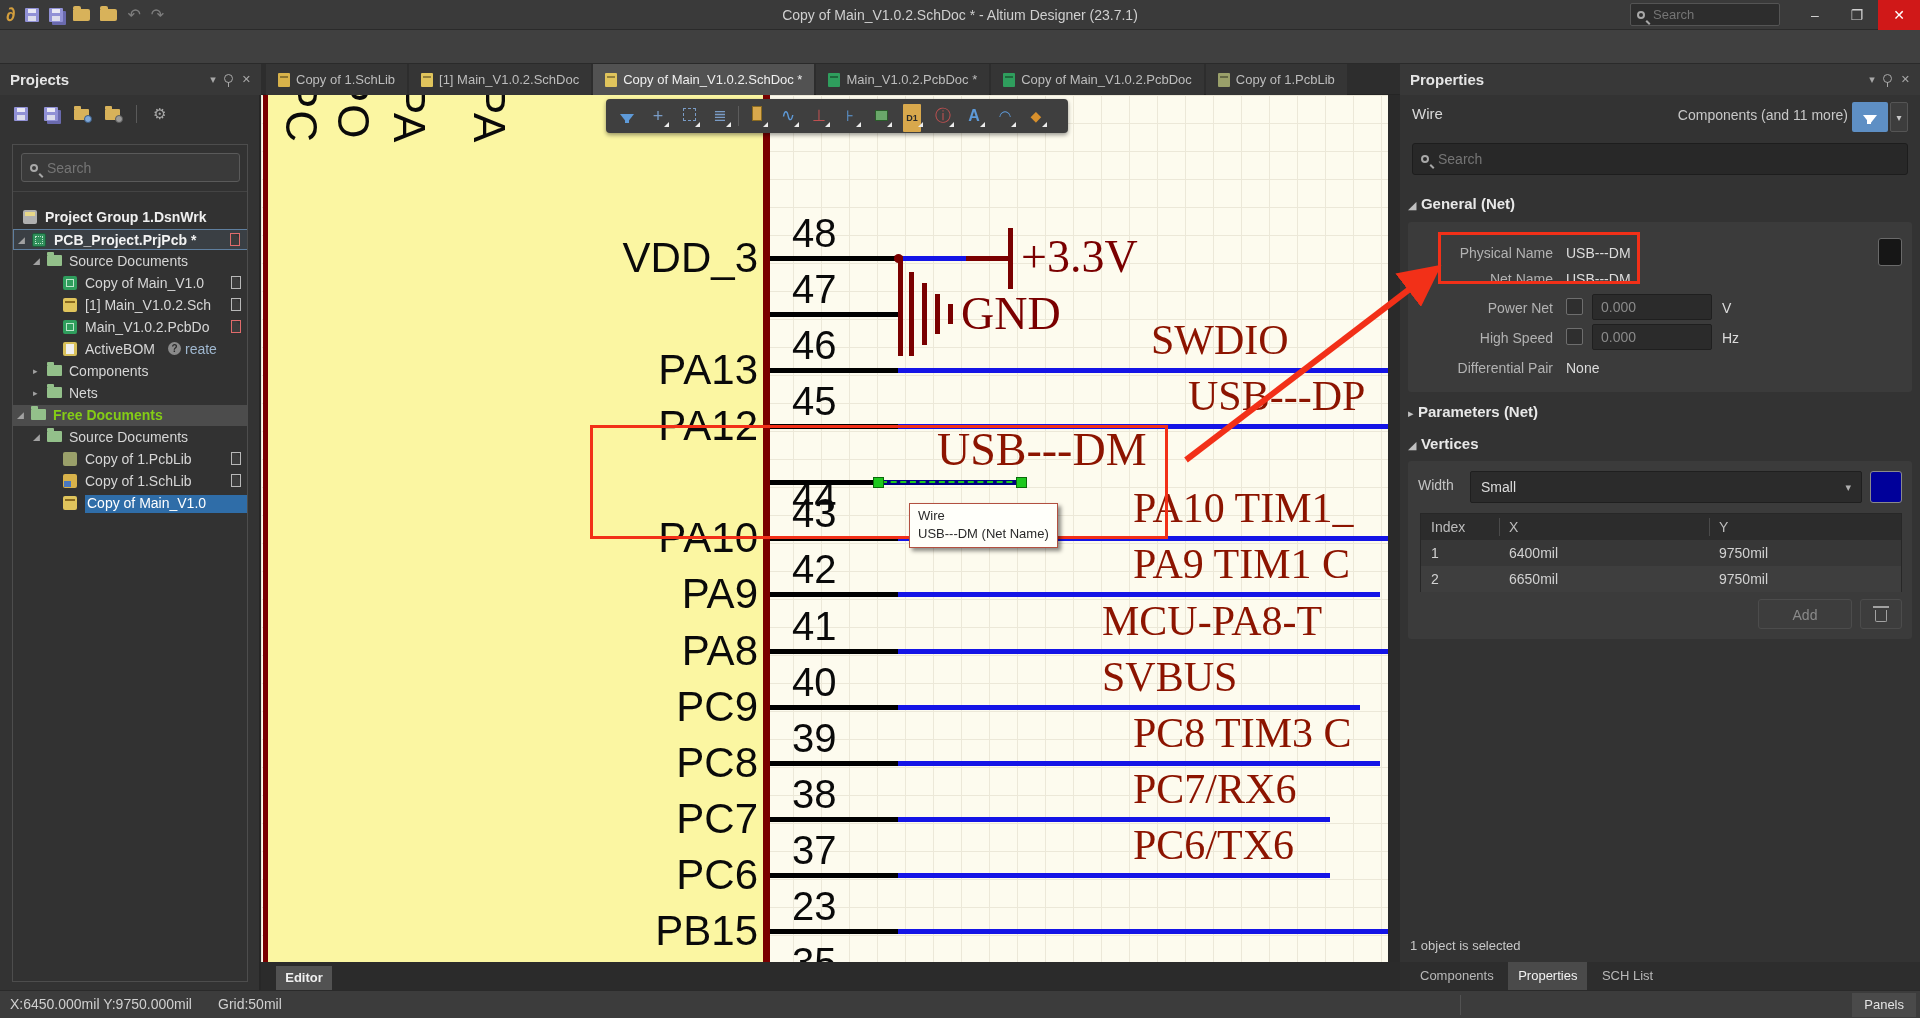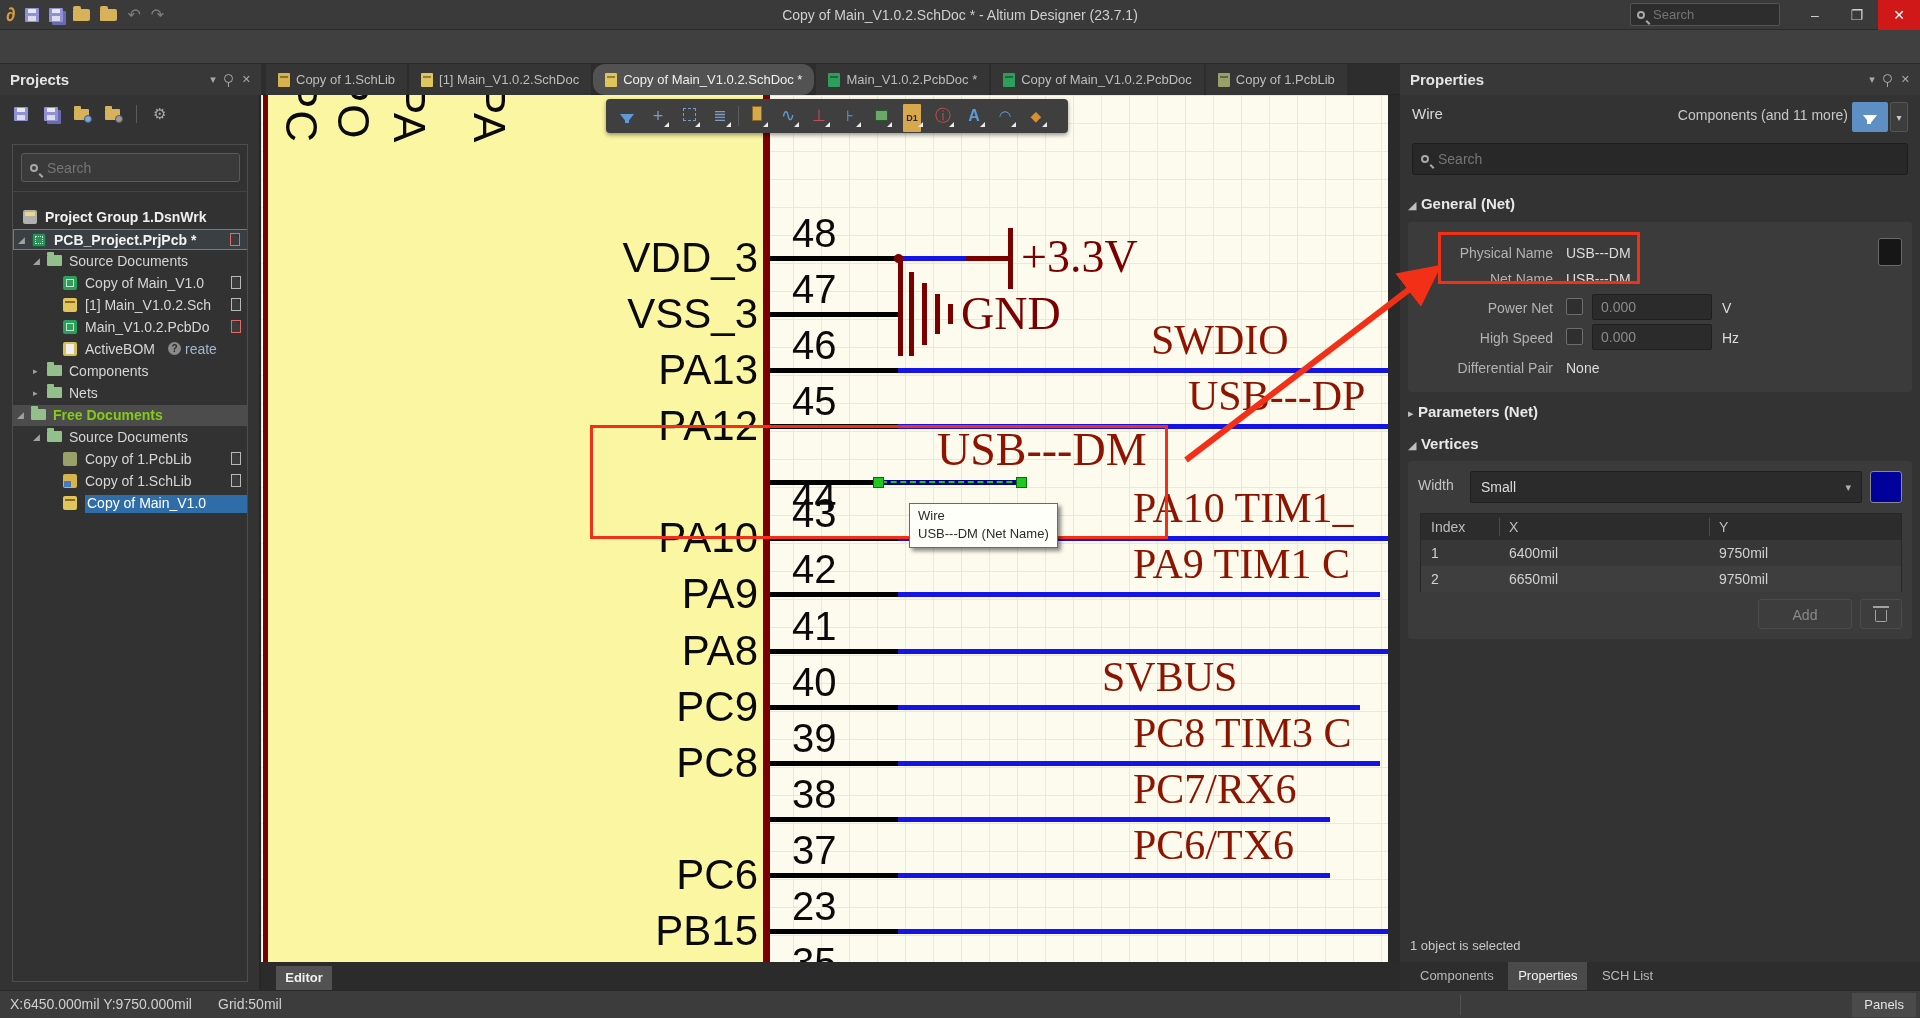--- a/index.html
+++ b/index.html
@@ -48,21 +48,21 @@
   
   .tabbar{left:0;top:64px;width:1920px;height:31px;background:#2d2d2d;border-bottom:1px solid #252525;}
   .paneltitle{height:31px;background:#383838;display:flex;align-items:center;padding:0 10px;gap:8px;}
   .paneltitle .t{font-size:15px;font-weight:bold;color:#e4e4e4;flex:1;}
   .pico{color:#a8a8a8;font-size:11px;}
   .pushpin{width:10px;height:12px;position:relative;display:inline-block;}
   .pushpin::before{content:"";position:absolute;width:7px;height:7px;border-radius:50%;border:1.5px solid #a8a8a8;left:0;top:0;}
   .pushpin::after{content:"";position:absolute;width:1.5px;height:5px;background:#a8a8a8;left:4px;bottom:-1px;}
   .tabs{left:266px;top:0;height:31px;display:flex;gap:2px;}
   .dtab{display:flex;align-items:center;gap:6px;padding:0 12px;font-size:13px;color:#bdbdbd;background:#353535;height:31px;}
-  .dtab.active{background:#525252;color:#efefef;border-radius:12px;}
+  .dtab.active{background:#525252;color:#efefef;}
   .tico{width:12px;height:14px;border-radius:1px;position:relative;flex:0 0 auto;}
   .tico::before{content:"";position:absolute;left:2px;top:3px;right:2px;height:2px;background:rgba(0,0,0,.35);}
   .tico.schlib{background:#d8b24a;} .tico.schdoc{background:#e0c45c;}
   .tico.pcbdoc{background:#2f9e5d;} .tico.pcblib{background:#9aa06a;}
 
   
   .projpanel{left:0;top:95px;width:261px;height:895px;background:#333;border-right:2px solid #272727;}
   .ptool{left:14px;top:8px;display:flex;gap:16px;align-items:center;height:22px;}
   .foldersm{width:15px;height:11px;background:#d8b25a;position:relative;border-radius:1px;}
   .foldersm::before{content:"";position:absolute;top:-3px;left:0;width:7px;height:3px;background:#d8b25a;border-radius:1px 1px 0 0;}
@@ -343,28 +343,28 @@
     <div class="a body-yellow"></div>
     <div class="a redline-l"></div>
     <div class="a redline-r"></div>
 
     <div class="a vlabel" style="left:18px;top:-16px;">PC</div>
     <div class="a vlabel" style="left:70px;top:-22px;">PO</div>
     <div class="a vlabel" style="left:126px;top:-10px;">PA</div>
     <div class="a vlabel" style="left:206px;top:-10px;">PA</div>
 
     <div class="a pname" style="left:260px;top:137px;">VDD_3</div>
-    <div class="a pname" style="left:260px;top:193px;">VSS_3</div>
     <div class="a pname" style="left:260px;top:249px;">PA13</div>
     <div class="a pname" style="left:260px;top:305px;">PA12</div>
     <div class="a pname" style="left:260px;top:417px;">PA10</div>
     <div class="a pname" style="left:260px;top:473px;">PA9</div>
     <div class="a pname" style="left:260px;top:530px;">PA8</div>
     <div class="a pname" style="left:260px;top:586px;">PC9</div>
     <div class="a pname" style="left:260px;top:642px;">PC8</div>
+    <div class="a pname" style="left:260px;top:698px;">PC7</div>
     <div class="a pname" style="left:260px;top:754px;">PC6</div>
     <div class="a pname" style="left:260px;top:810px;">PB15</div>
 
     <div class="a pn" style="left:531px;top:118px;">48</div>
     <div class="a pn" style="left:531px;top:174px;">47</div>
     <div class="a pn" style="left:531px;top:230px;">46</div>
     <div class="a pn" style="left:531px;top:286px;">45</div>
     <div class="a pn" style="left:531px;top:342px;margin-top:40px;">44</div>
     <div class="a pn" style="left:531px;top:398px;">43</div>
     <div class="a pn" style="left:531px;top:454px;">42</div>
@@ -417,20 +417,21 @@
     <div class="a selwire" style="left:620px;top:385px;width:141px;"></div>
     <div class="a seldash" style="left:620px;top:386px;width:141px;"></div>
     <div class="a handle" style="left:612px;top:382px;"></div>
     <div class="a handle" style="left:755px;top:382px;"></div>
 
     <div class="a net" style="left:890px;top:222px;">SWDIO</div>
     <div class="a net" style="left:927px;top:278px;">USB---DP</div>
     <div class="a net big" style="left:676px;top:330px;">USB---DM</div>
     <div class="a net" style="left:872px;top:390px;text-align:center;">PA10 TIM1_</div>
     <div class="a net" style="left:872px;top:446px;">PA9 TIM1 C</div>
+    <div class="a net" style="left:841px;top:503px;">MCU-PA8-T</div>
     <div class="a net" style="left:841px;top:559px;">SVBUS</div>
     <div class="a net" style="left:872px;top:615px;">PC8 TIM3 C</div>
     <div class="a net" style="left:872px;top:671px;">PC7/RX6</div>
     <div class="a net" style="left:872px;top:727px;">PC6/TX6</div>
 
     <div class="a redbox" style="left:329px;top:330px;width:578px;height:114px;"></div>
 
     <div class="a tooltip" style="left:648px;top:408px;z-index:45;">
       <div>Wire</div>
       <div>USB---DM (Net Name)</div>

